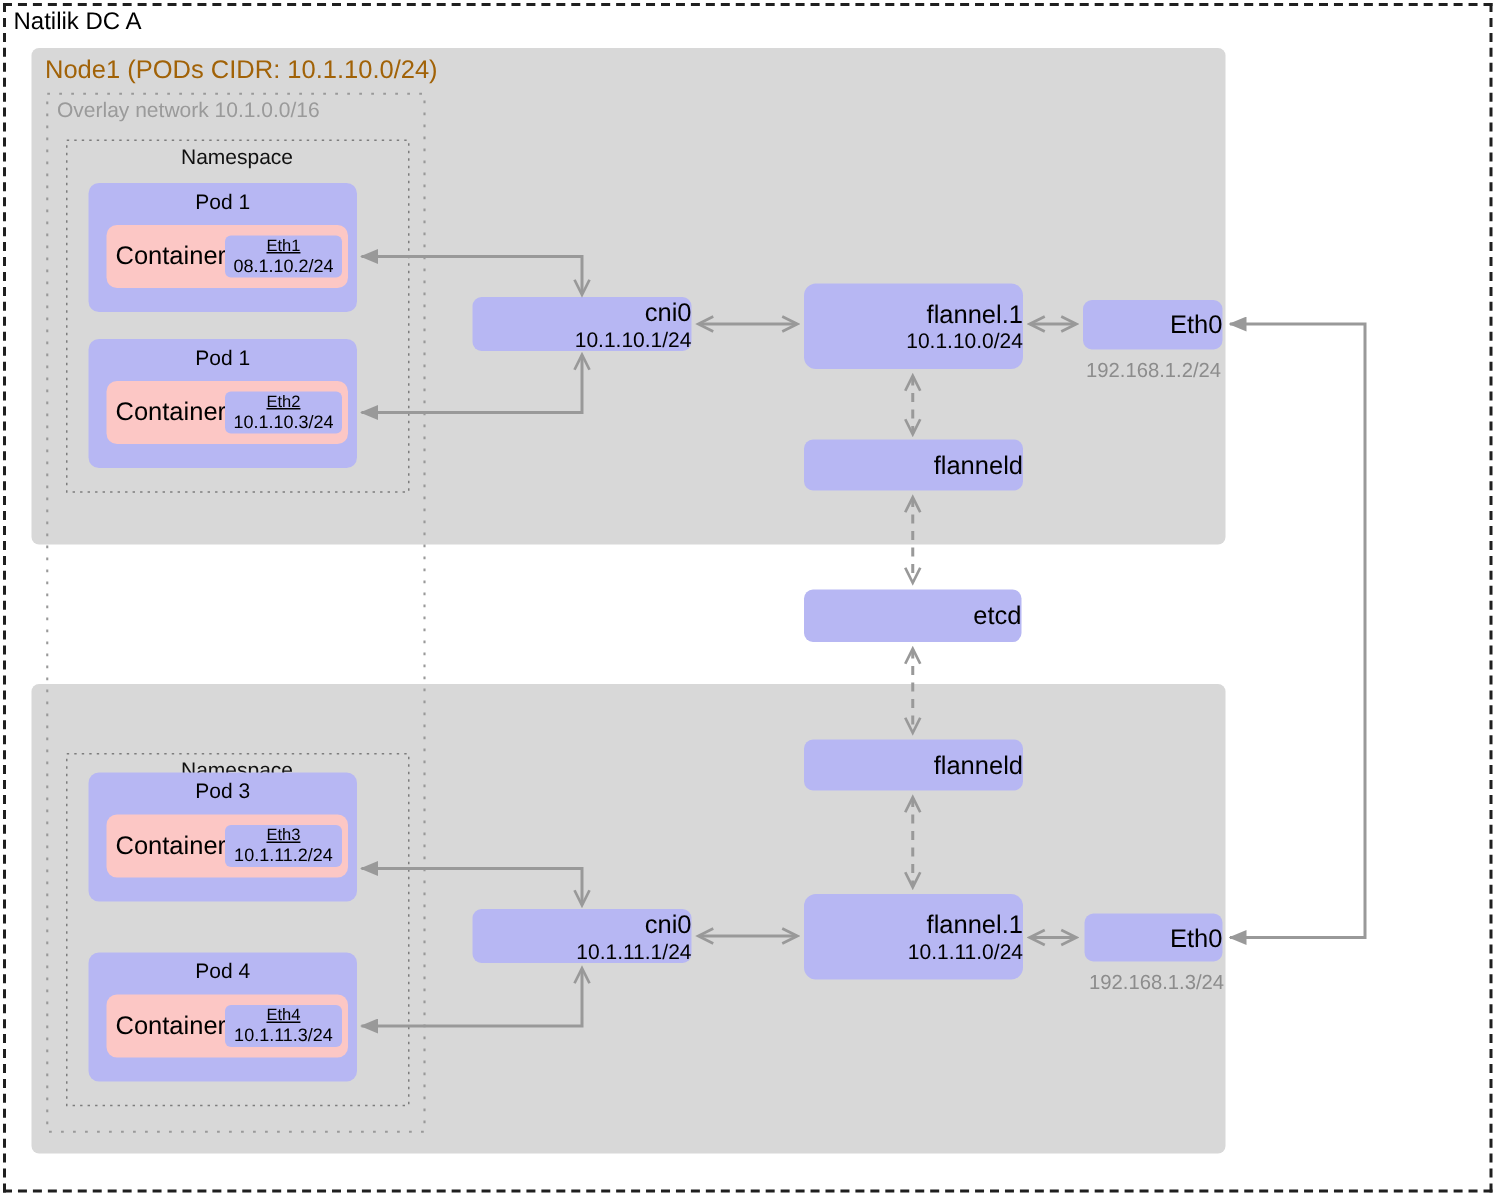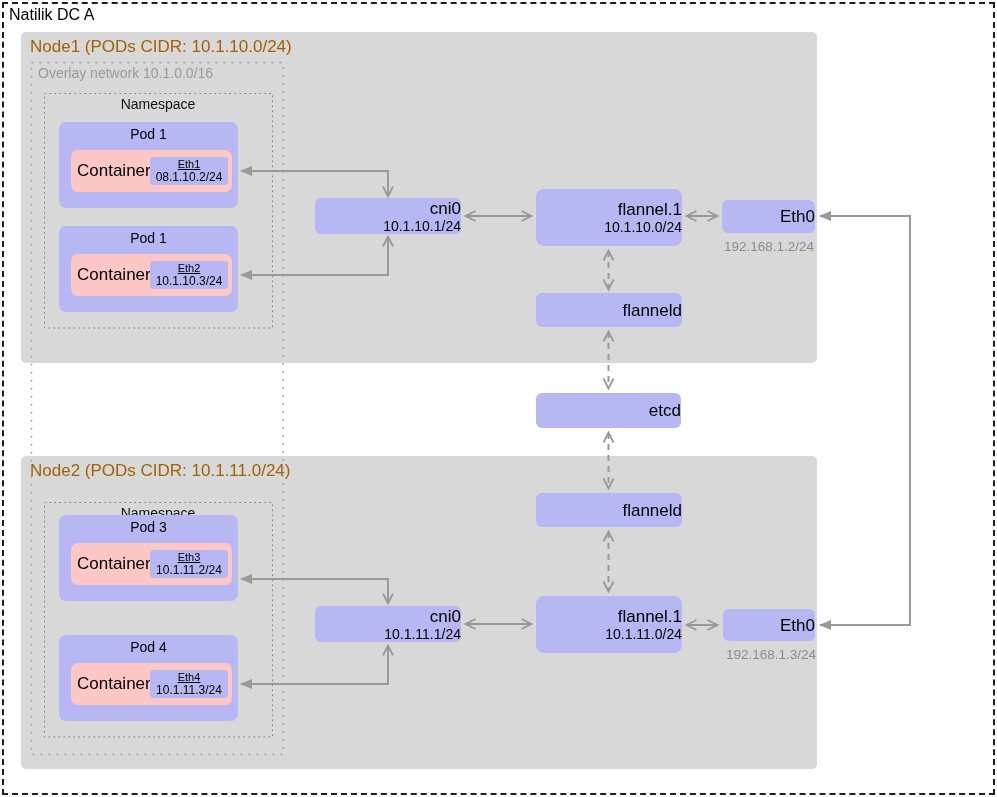--- a/index.html
+++ b/index.html
@@ -38,21 +38,20 @@
 
 <div class="canvas">
 
   <div class="outer"></div>
   <div class="dc-title">Natilik DC A</div>
 
   <div class="node" style="left:21px;top:32px;width:796px;height:331px"></div>
   <div class="node-title" style="left:30px;top:37px">Node1 (PODs CIDR: 10.1.10.0/24)</div>
 
   <div class="node" style="left:21px;top:456px;width:796px;height:313px"></div>
-  <div class="node-title" style="left:30px;top:461px">Node2 (PODs CIDR: 10.1.11.0/24)</div>
 
   <div class="overlay-label">Overlay network 10.1.0.0/16</div>
   <div class="ns-label" style="left:44px;top:96px">Namespace</div>
   <div class="ns-label" style="left:44px;top:505px">Namespace</div>
 
   <div class="pod" style="left:59px;top:122px">
     <div class="pod-title">Pod 1</div>
     <div class="container-box">
       <span class="container-label">Container</span>
       <div class="eth-box">

